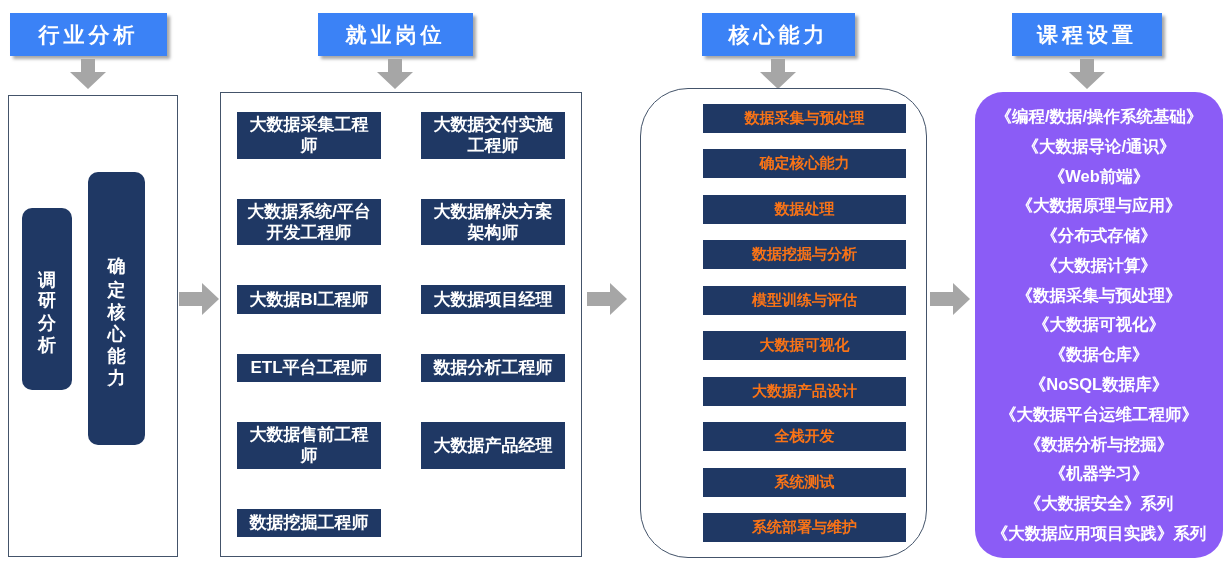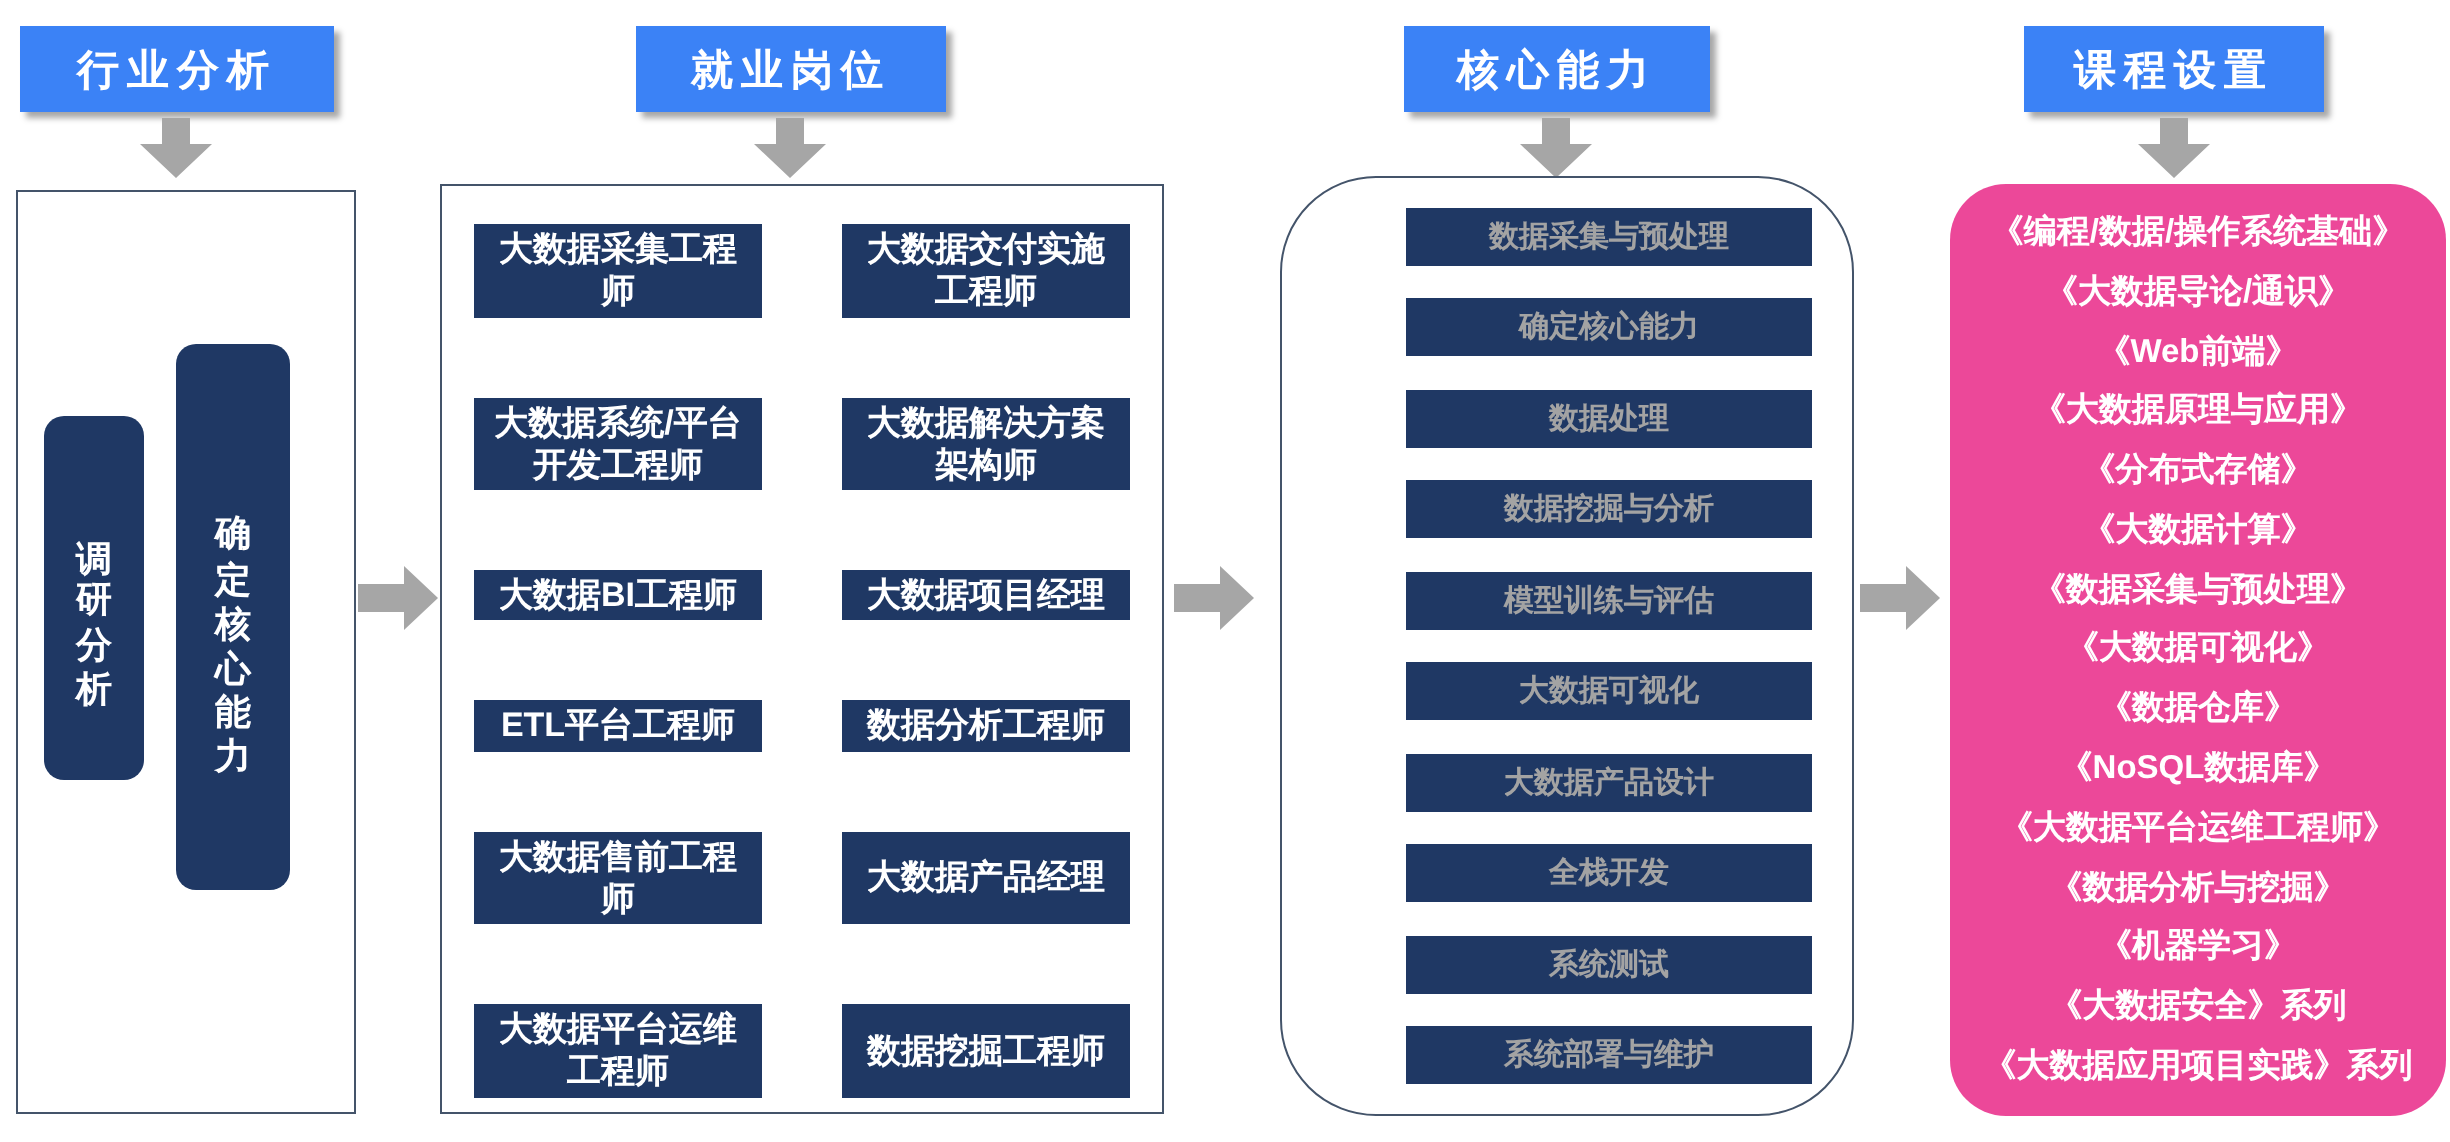--- a/index.html
+++ b/index.html
@@ -39,28 +39,28 @@
     text-align:center;font-size:17px;font-weight:bold;line-height:1.25;padding:2px 6px;
     box-sizing:border-box;
   }
   
   .skills-list{
     position:absolute;left:640px;top:88px;width:287px;height:470px;
     box-sizing:border-box;padding:16px 21px;
     display:flex;flex-direction:column;justify-content:space-between;
   }
   .skill-box{
-    background:#1f3864;color:#a3a3a3;height:29px;flex:0 0 29px;
+    background:#1f3864;color:#f97316;height:29px;flex:0 0 29px;
     display:flex;align-items:center;justify-content:center;
     font-size:15px;font-weight:bold;margin-left:42px;
   }
   
   .courses-box{
     position:absolute;left:975px;top:92px;width:248px;height:466px;
-    background:#ec4899;border-radius:28px;box-sizing:border-box;
+    background:#8b5cf6;border-radius:28px;box-sizing:border-box;
     padding:12px 9px;display:flex;flex-direction:column;justify-content:space-between;
   }
   .course-line{
     color:#ffffff;font-size:16.5px;font-weight:bold;text-align:center;line-height:25px;
   }
 </style>
 </head>
 <body>
 
 <div class="canvas">
@@ -102,21 +102,20 @@
     <div class="job-box">大数据采集工程师</div>
     <div class="job-box">大数据交付实施工程师</div>
     <div class="job-box">大数据系统/平台开发工程师</div>
     <div class="job-box">大数据解决方案架构师</div>
     <div class="job-box">大数据BI工程师</div>
     <div class="job-box">大数据项目经理</div>
     <div class="job-box">ETL平台工程师</div>
     <div class="job-box">数据分析工程师</div>
     <div class="job-box">大数据售前工程师</div>
     <div class="job-box">大数据产品经理</div>
-    <div class="job-box">大数据平台运维工程师</div>
     <div class="job-box">数据挖掘工程师</div>
   </div>
 
   <div class="panel round" style="left:640px;top:88px;width:287px;height:470px"></div>
   <div class="skills-list">
     <div class="skill-box">数据采集与预处理</div>
     <div class="skill-box">确定核心能力</div>
     <div class="skill-box">数据处理</div>
     <div class="skill-box">数据挖掘与分析</div>
     <div class="skill-box">模型训练与评估</div>

